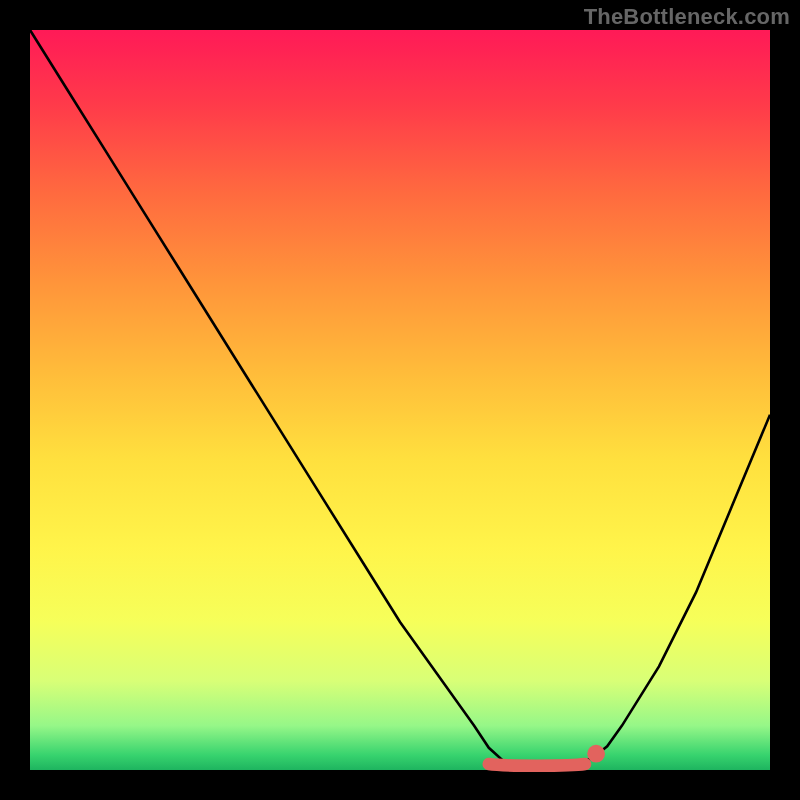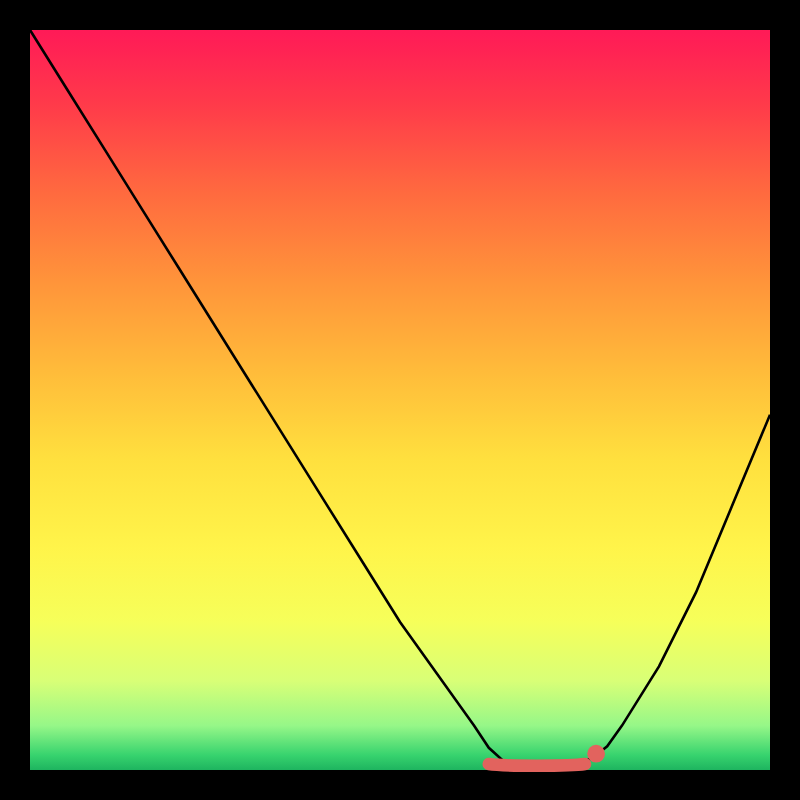--- a/index.html
+++ b/index.html
@@ -58,20 +58,21 @@
     width: 100%;
     height: 100%;
     overflow: visible;
   }
 </style>
 </head>
 <body>
 
 <div class="frame">
 
+  <div class="attribution">TheBottleneck.com</div>
 
   <div class="plot-wrap">
     <div class="plot-bg"></div>
     <svg class="curve" viewBox="0 0 100 100" preserveAspectRatio="none">
       <path fill="none" stroke="#000000" stroke-width="0.35" d="M0.00 0.00 L5.00 8.00 L10.00 16.00 L15.00 24.00 L20.00 32.00 L25.00 40.00 L30.00 48.00 L35.00 56.00 L40.00 64.00 L45.00 72.00 L50.00 80.00 L55.00 87.00 L60.00 94.00 L62.00 97.00 L64.00 98.80 L66.00 99.40 L68.00 99.50 L70.00 99.50 L72.00 99.40 L74.00 99.10 L76.00 98.40 L78.00 96.80 L80.00 94.00 L85.00 86.00 L90.00 76.00 L95.00 64.00 L100.00 52.00" id="curve-path"></path>
       <path fill="none" stroke="#e2635e" stroke-width="1.7" stroke-linecap="round" d="M62.00 99.20 C 64.00 99.50 73.00 99.50 75.00 99.20" id="valley-path"></path>
       <circle fill="#e2635e" id="valley-dot" cx="76.50" cy="97.80" r="1.2"></circle>
     </svg>
   </div>
 

